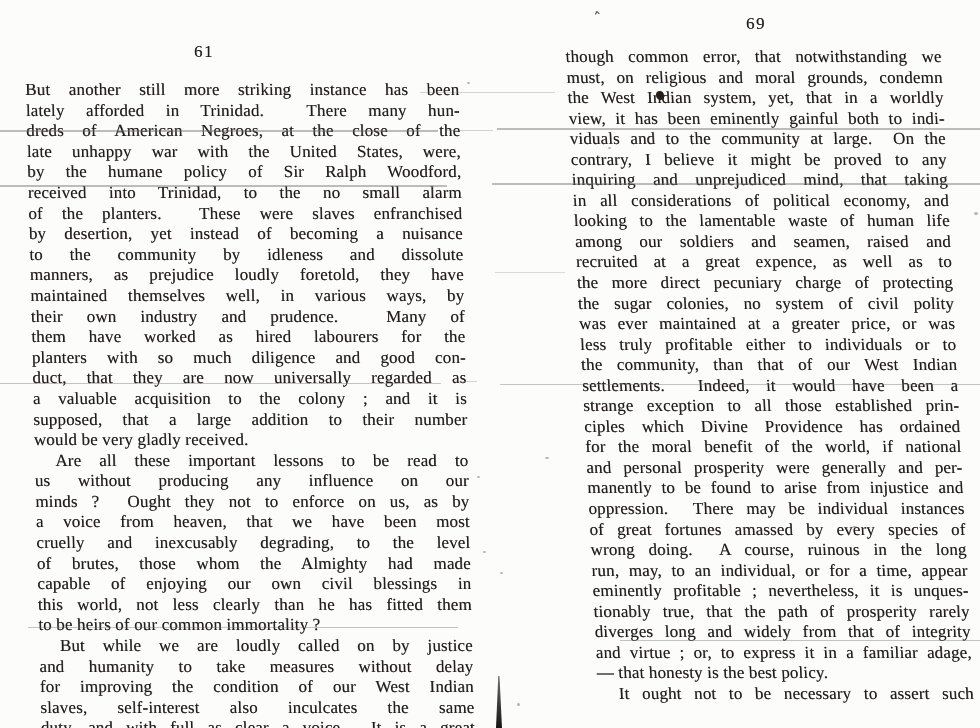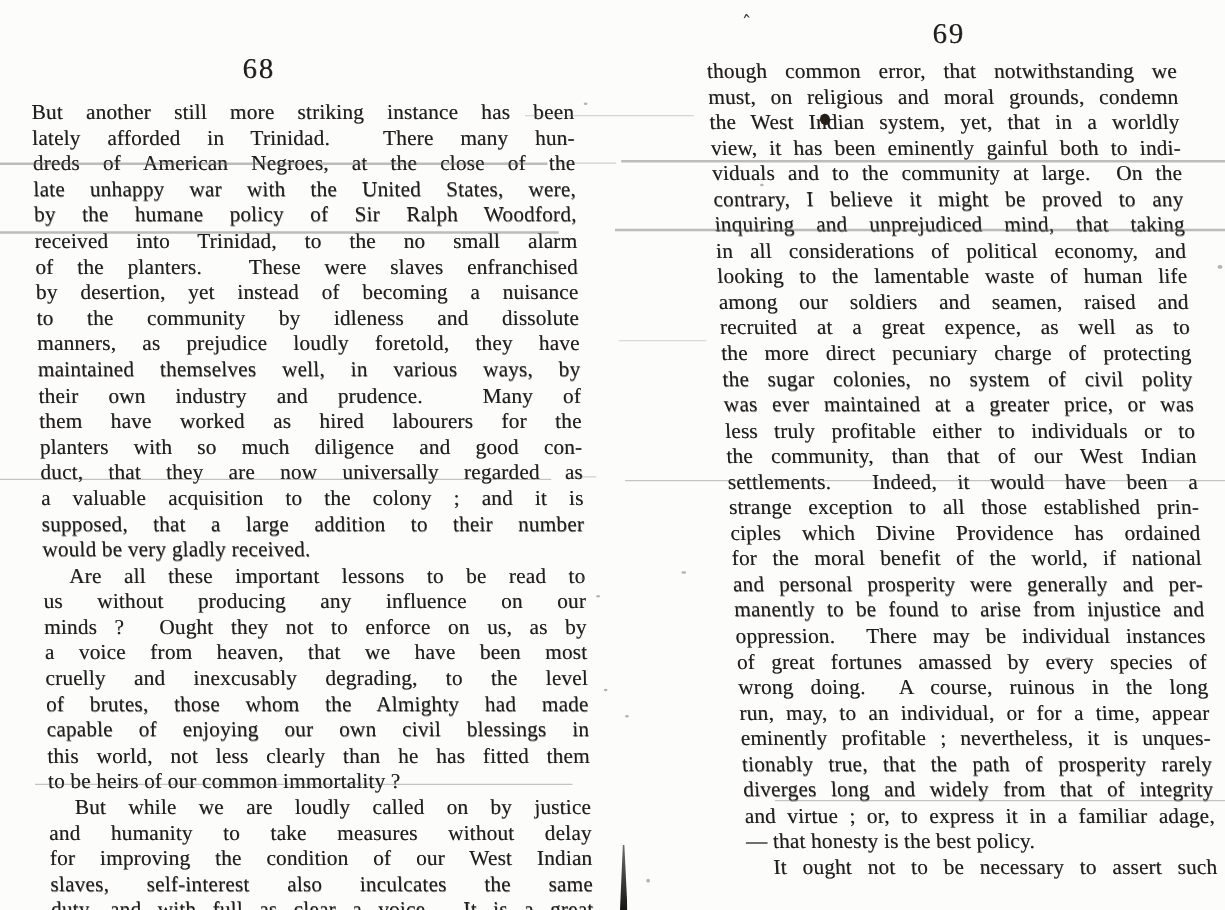--- a/index.html
+++ b/index.html
@@ -24,21 +24,21 @@
     text-shadow:.3px .3px .5px rgba(32,29,26,.55);
   }
   .line.no-j{text-align:left;text-align-last:left;}
   .line.para{text-indent:21px;}
   #left-lines{left:25px;top:80px;width:434px;transform:skewX(1.4deg);}
   #left-lines .line{height:20.6px;line-height:20.6px;}
   #right-lines{left:565px;top:47px;width:376px;transform:skewX(2.9deg);}
   #right-lines .line{height:20.55px;line-height:20.55px;}
   .page-number{
     position:absolute;
-    font-size:23px;
+    font-size:17px;
     letter-spacing:1.5px;
     text-shadow:.3px .3px .5px rgba(32,29,26,.55);
   }
   #page-number-left{left:194px;top:42px;}
   #page-number-right{left:746px;top:14px;}
   .scanline{position:absolute;background:#6e6e6e;}
   .speck{position:absolute;background:#7d786c;border-radius:50%;opacity:.55;}
   .blot{
     position:absolute;
     background:#241f19;
@@ -55,21 +55,21 @@
     color:#3a3a3a;
     font-family:"DejaVu Sans",sans-serif;
     transform:rotate(-8deg);
   }
 </style>
 </head>
 <body>
 
 <div class="scan">
 
-  <div class="page-number" id="page-number-left">68</div>
+  <div class="page-number" id="page-number-left">61</div>
 
   <div class="page-number" id="page-number-right">69</div>
 
   <div class="caret-mark" id="caret-mark" style="left: 594px; top: 9px;">ˆ</div>
 
   <div class="textblock" id="left-lines">
       <div class="line">But another still more striking instance has been</div>
       <div class="line">lately afforded in Trinidad.&nbsp; There many hun-</div>
       <div class="line">dreds of American Negroes, at the close of the</div>
       <div class="line">late unhappy war with the United States, were,</div>

